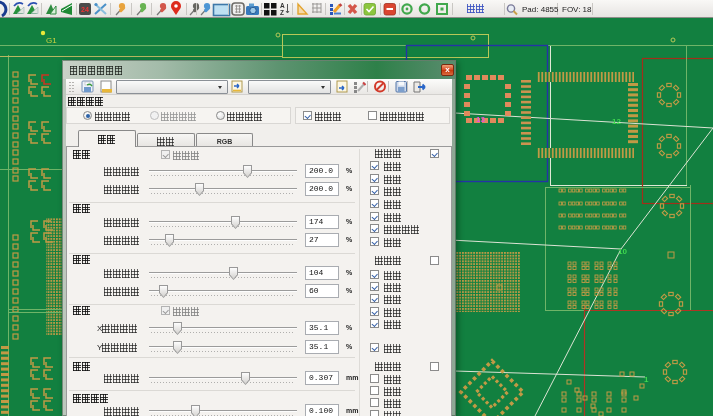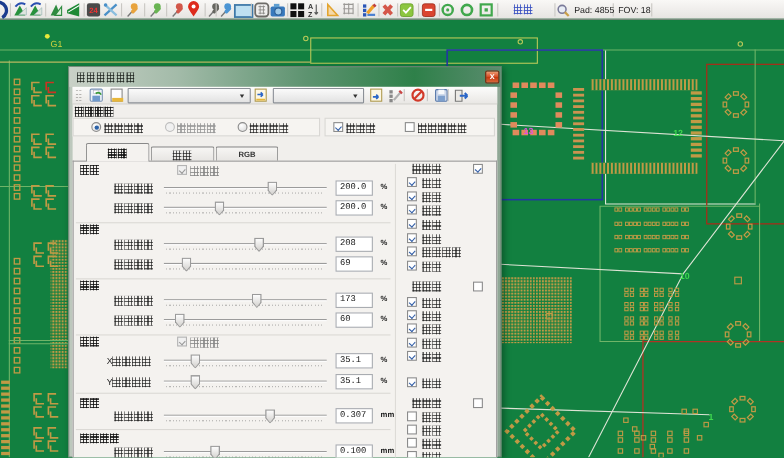--- a/index.html
+++ b/index.html
@@ -546,35 +546,35 @@
       <div class="tik" style="top:46px"></div>
       <div class="th" style="left:128px;top:36px"></div>
       <div class="vb" style="top:35px">200.0</div>
       <div class="un" style="top:38px">%</div>
       <div class="gsep" style="top:55px"></div>
       <div class="lab" style="left:6px;top:57px"><i class="zb"></i><i class="zb"></i></div>
       <div class="lab" style="left:37px;top:71px"><i class="z"></i><i class="z"></i><i class="z"></i><i class="z"></i></div>
       <div class="trk" style="top:74px"></div>
       <div class="tik" style="top:79px"></div>
       <div class="th" style="left:164px;top:69px"></div>
-      <div class="vb" style="top:68px">208</div>
+      <div class="vb" style="top:68px">174</div>
       <div class="un" style="top:71px">%</div>
       <div class="lab" style="left:37px;top:89px"><i class="z"></i><i class="z"></i><i class="z"></i><i class="z"></i></div>
       <div class="trk" style="top:92px"></div>
       <div class="tik" style="top:97px"></div>
       <div class="th" style="left:98px;top:87px"></div>
-      <div class="vb" style="top:86px">69</div>
+      <div class="vb" style="top:86px">27</div>
       <div class="un" style="top:89px">%</div>
       <div class="gsep" style="top:106px"></div>
       <div class="lab" style="left:6px;top:108px"><i class="zb"></i><i class="zb"></i></div>
       <div class="lab" style="left:37px;top:122px"><i class="z"></i><i class="z"></i><i class="z"></i><i class="z"></i></div>
       <div class="trk" style="top:125px"></div>
       <div class="tik" style="top:130px"></div>
       <div class="th" style="left:162px;top:120px"></div>
-      <div class="vb" style="top:119px">173</div>
+      <div class="vb" style="top:119px">104</div>
       <div class="un" style="top:122px">%</div>
       <div class="lab" style="left:37px;top:140px"><i class="z"></i><i class="z"></i><i class="z"></i><i class="z"></i></div>
       <div class="trk" style="top:143px"></div>
       <div class="tik" style="top:148px"></div>
       <div class="th" style="left:92px;top:138px"></div>
       <div class="vb" style="top:137px">60</div>
       <div class="un" style="top:140px">%</div>
       <div class="gsep" style="top:157px"></div>
       <div class="lab" style="left:6px;top:159px"><i class="zb"></i><i class="zb"></i></div>
       <div class="cb g" style="left:94px;top:159px"></div>

